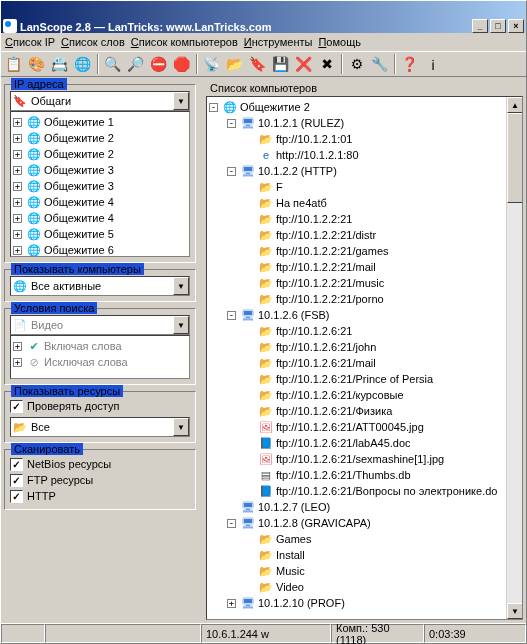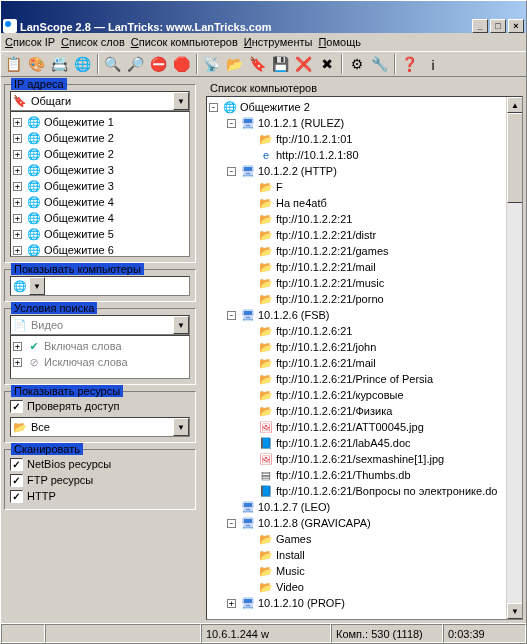--- a/index.html
+++ b/index.html
@@ -250,20 +250,21 @@
               <span class="ico globe">🌐</span>
               <span>Общежитие 6</span>
             </div>
           </div>
       </div>
 
       <div class="group">
         <span class="glabel">Показывать компьютеры</span>
         <div class="combo">
           <span class="ci">🌐</span>
+          <span class="ct">Все активные</span>
           <span class="cb">▼</span>
         </div>
       </div>
 
       <div class="group">
         <span class="glabel">Условия поиска</span>
         <div class="combo" style="background:#fff">
           <span class="ci">📄</span>
           <span class="ct disabled">Видео</span>
           <span class="cb">▼</span>
@@ -486,16 +487,16 @@
           <div class="sbtn">▼</div>
         </div>
       </div>
     </div>
   </div>
 
   <div class="statusbar">
     <div class="cell" style="width:44px"></div>
     <div class="cell" style="width:156px"></div>
     <div class="cell" style="width:130px">10.6.1.244 w</div>
-    <div class="cell" style="width:112px">Комп.: 530 (1118)</div>
+    <div class="cell" style="width:93px">Комп.: 530 (1118)</div>
     <div class="cell" style="flex:1">0:03:39</div>
   </div>
 </div>
 
 </body></html>

